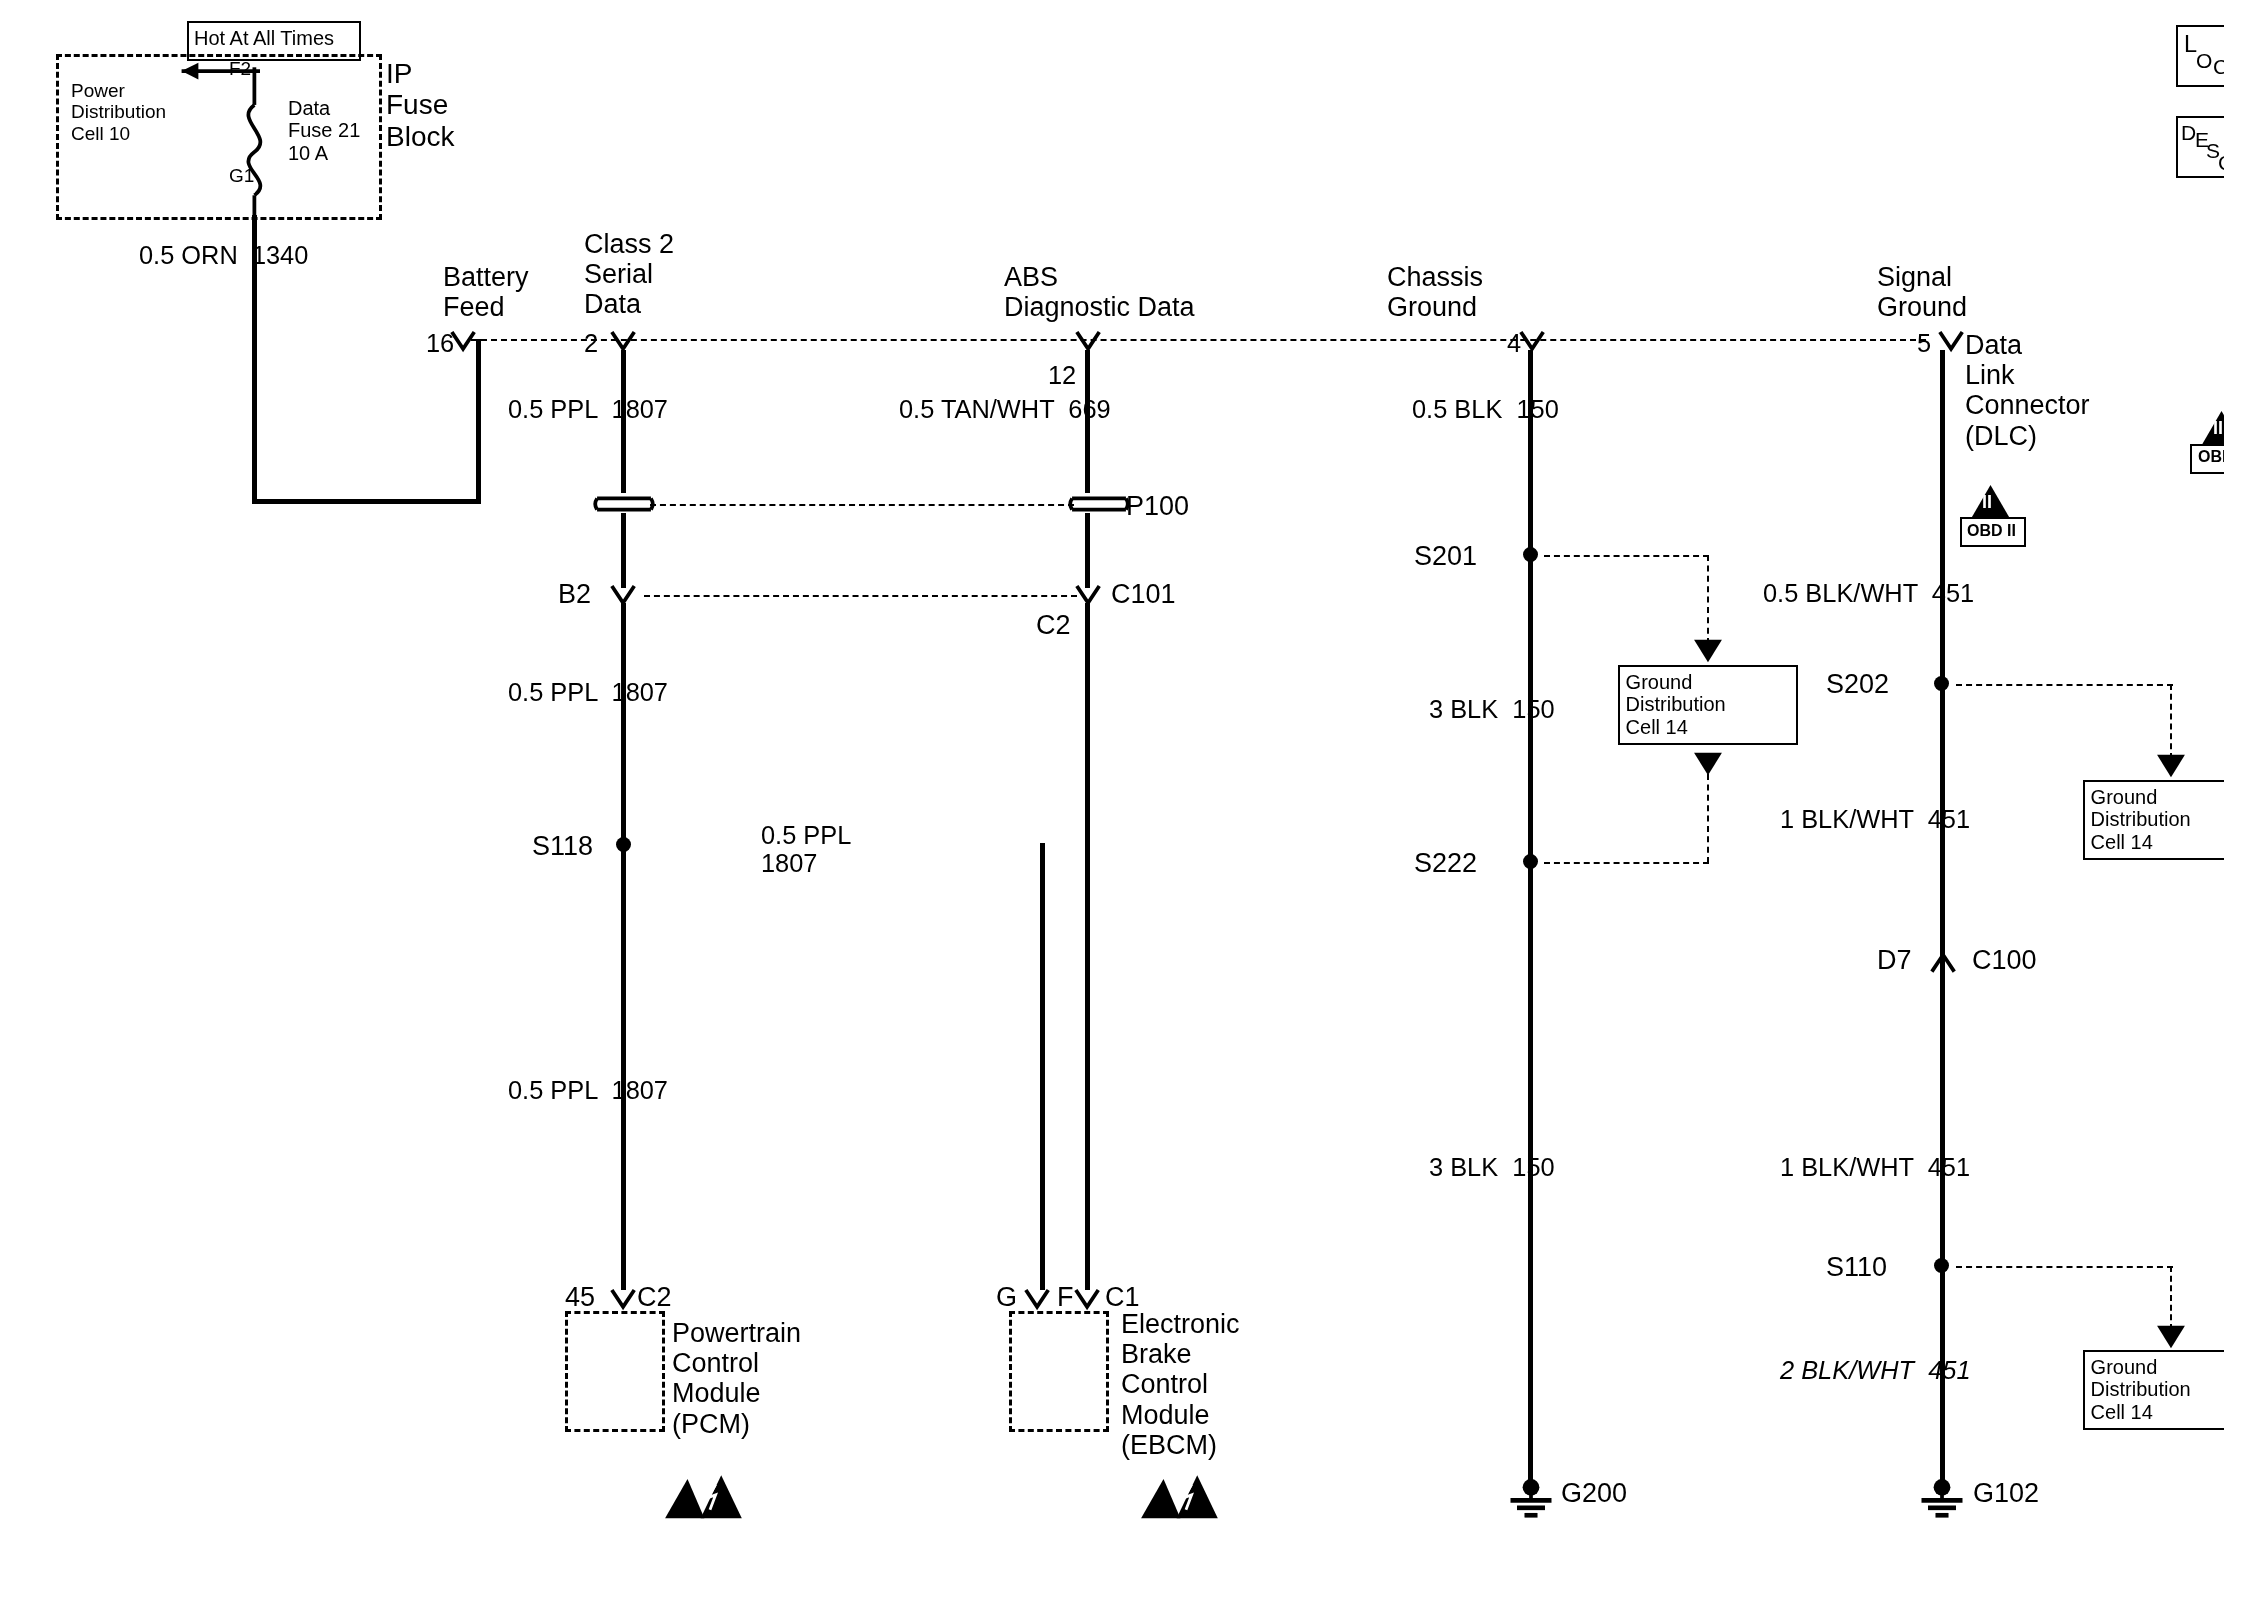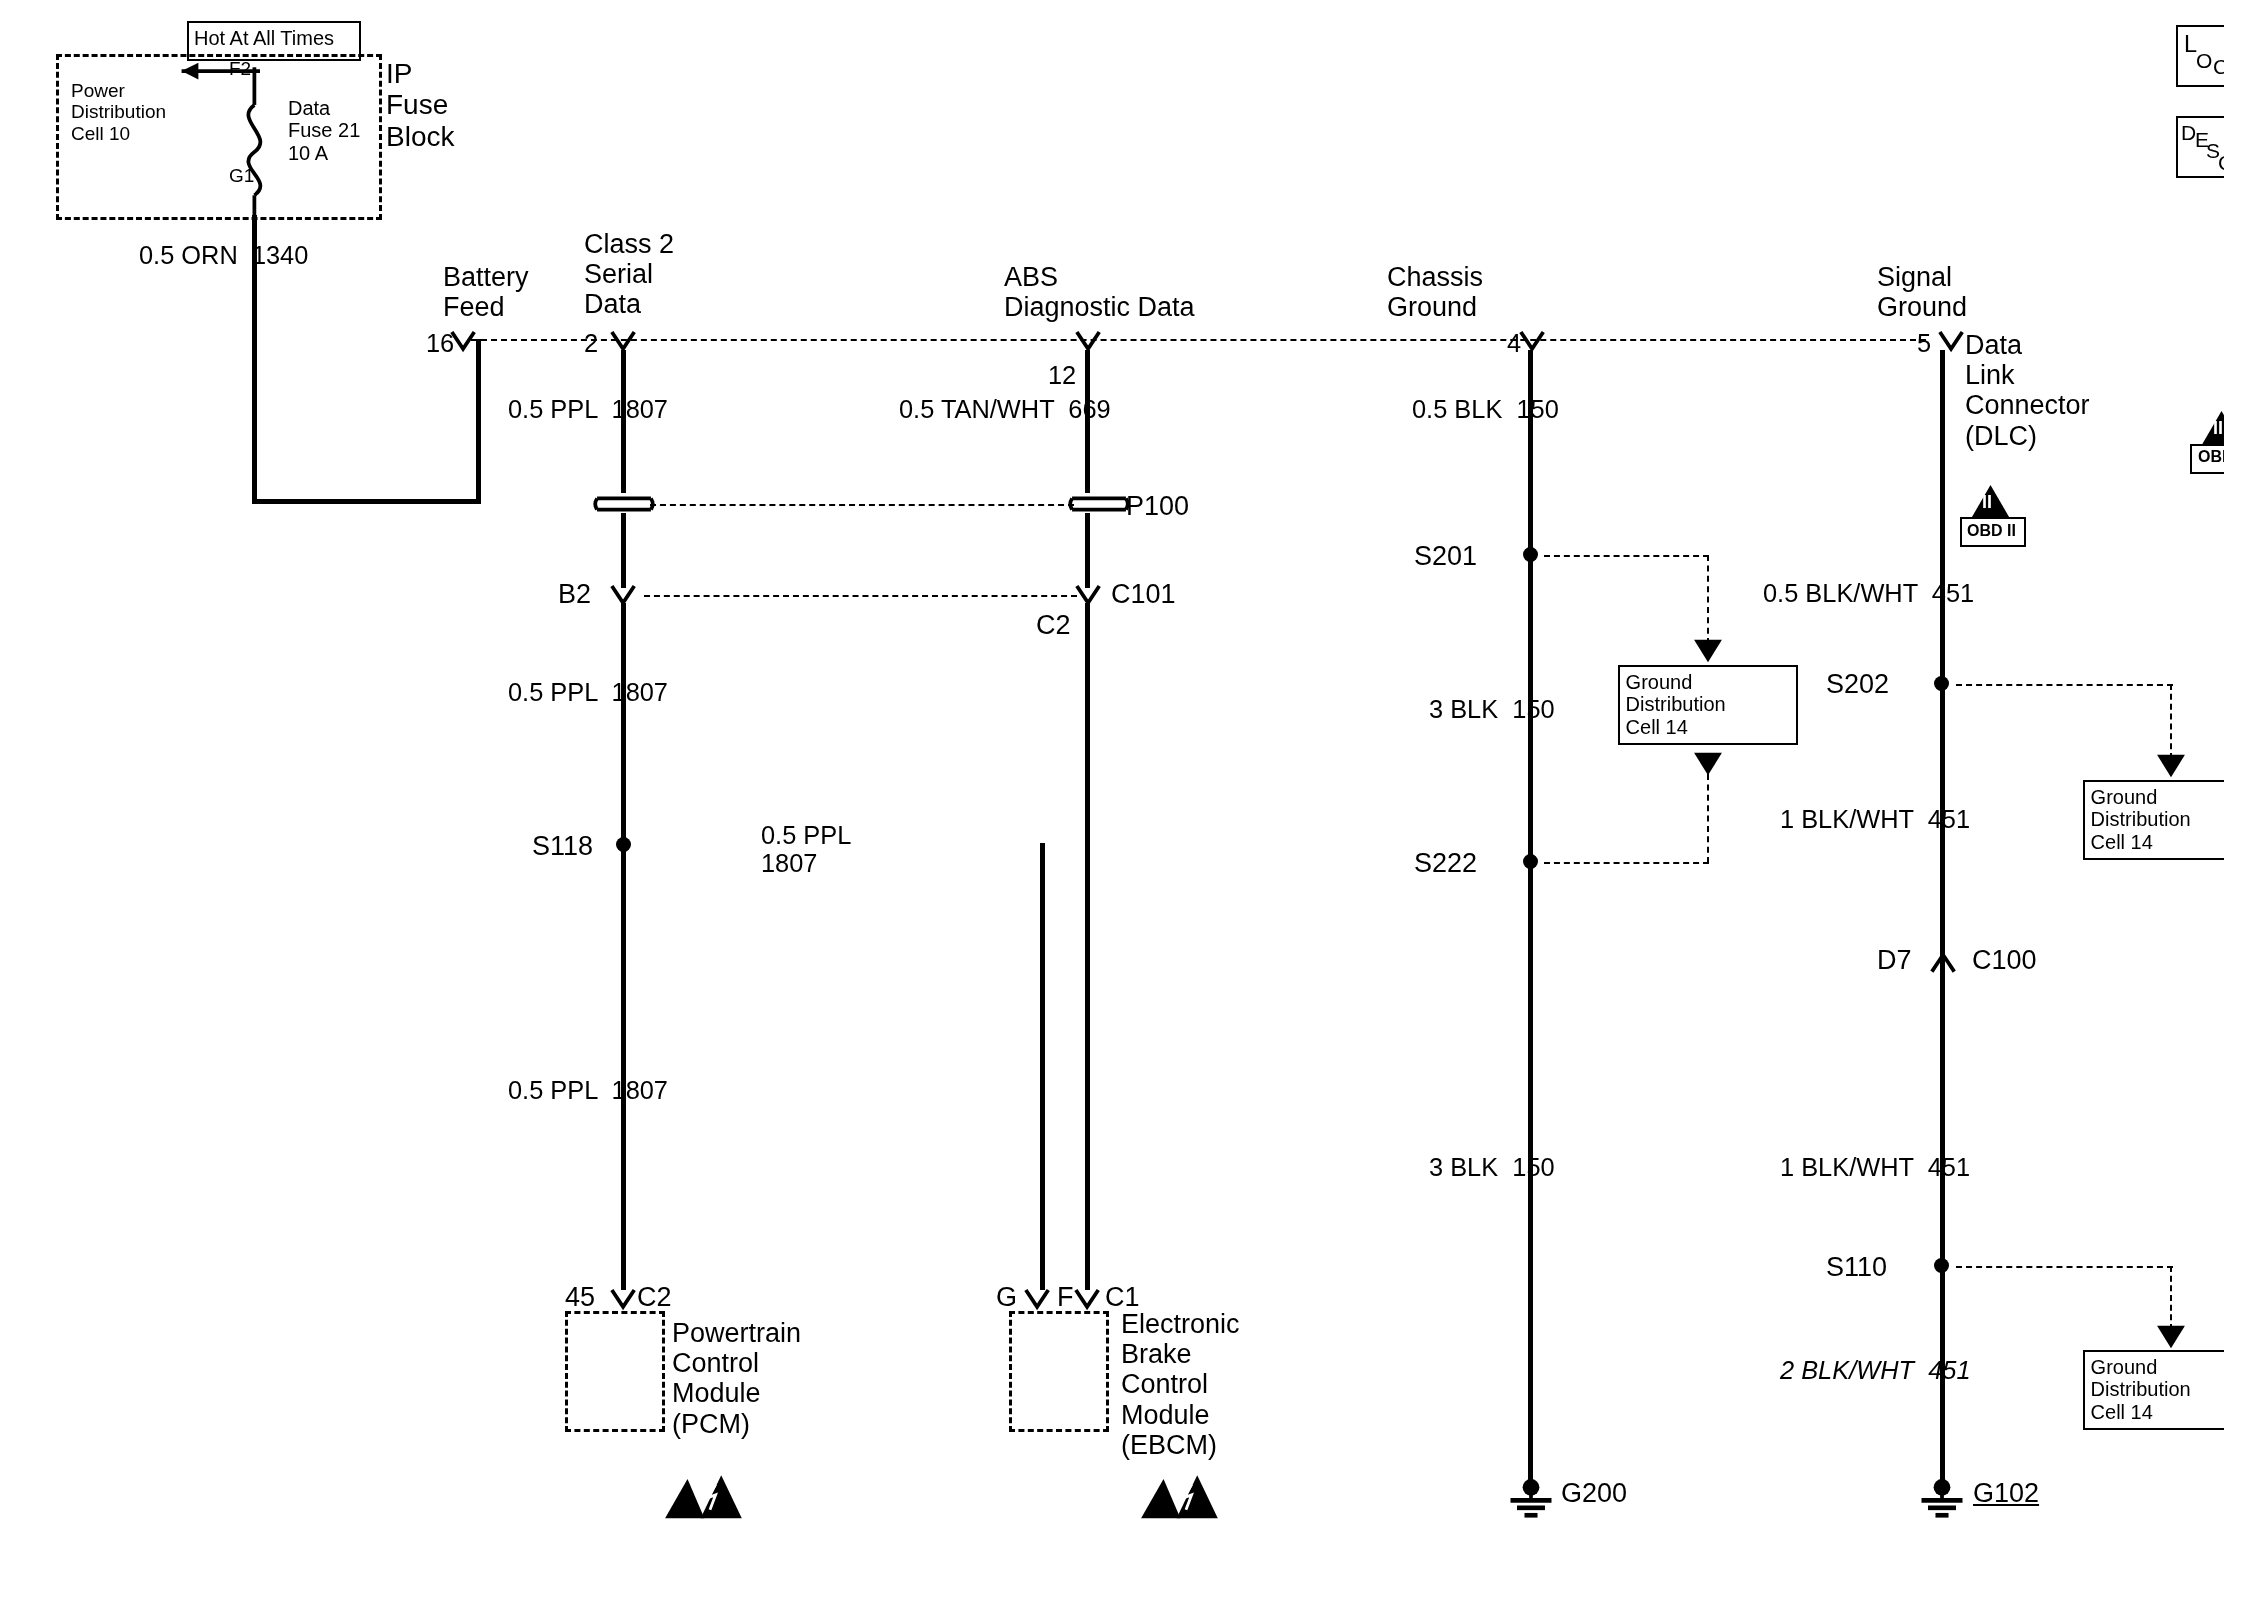--- a/index.html
+++ b/index.html
@@ -332,16 +332,16 @@
 
   <div class="lbl" style="left:1780px; top:1356px; font-size:25.4px;font-style:italic;">2 BLK/WHT  451</div>
 
   <svg style="left:1914px; top:1478px;" width="56" height="41" viewBox="0 0 60 44">
     <circle cx="30" cy="10" r="9" fill="#000"></circle>
     <line x1="30" y1="14" x2="30" y2="22" stroke="#000" stroke-width="4"></line>
     <line x1="8" y1="24" x2="52" y2="24" stroke="#000" stroke-width="5"></line>
     <line x1="15" y1="32" x2="45" y2="32" stroke="#000" stroke-width="5"></line>
     <line x1="23" y1="40" x2="37" y2="40" stroke="#000" stroke-width="5"></line>
   </svg>
-  <div class="lbl" style="left:1973px; top:1478px; font-size:27px;text-decoration:underline;">G102</div>
+  <div class="lbl" style="left:1973px; top:1478px; font-size:27px;">G102</div>
 
 </div>
 
 
 </body></html>

